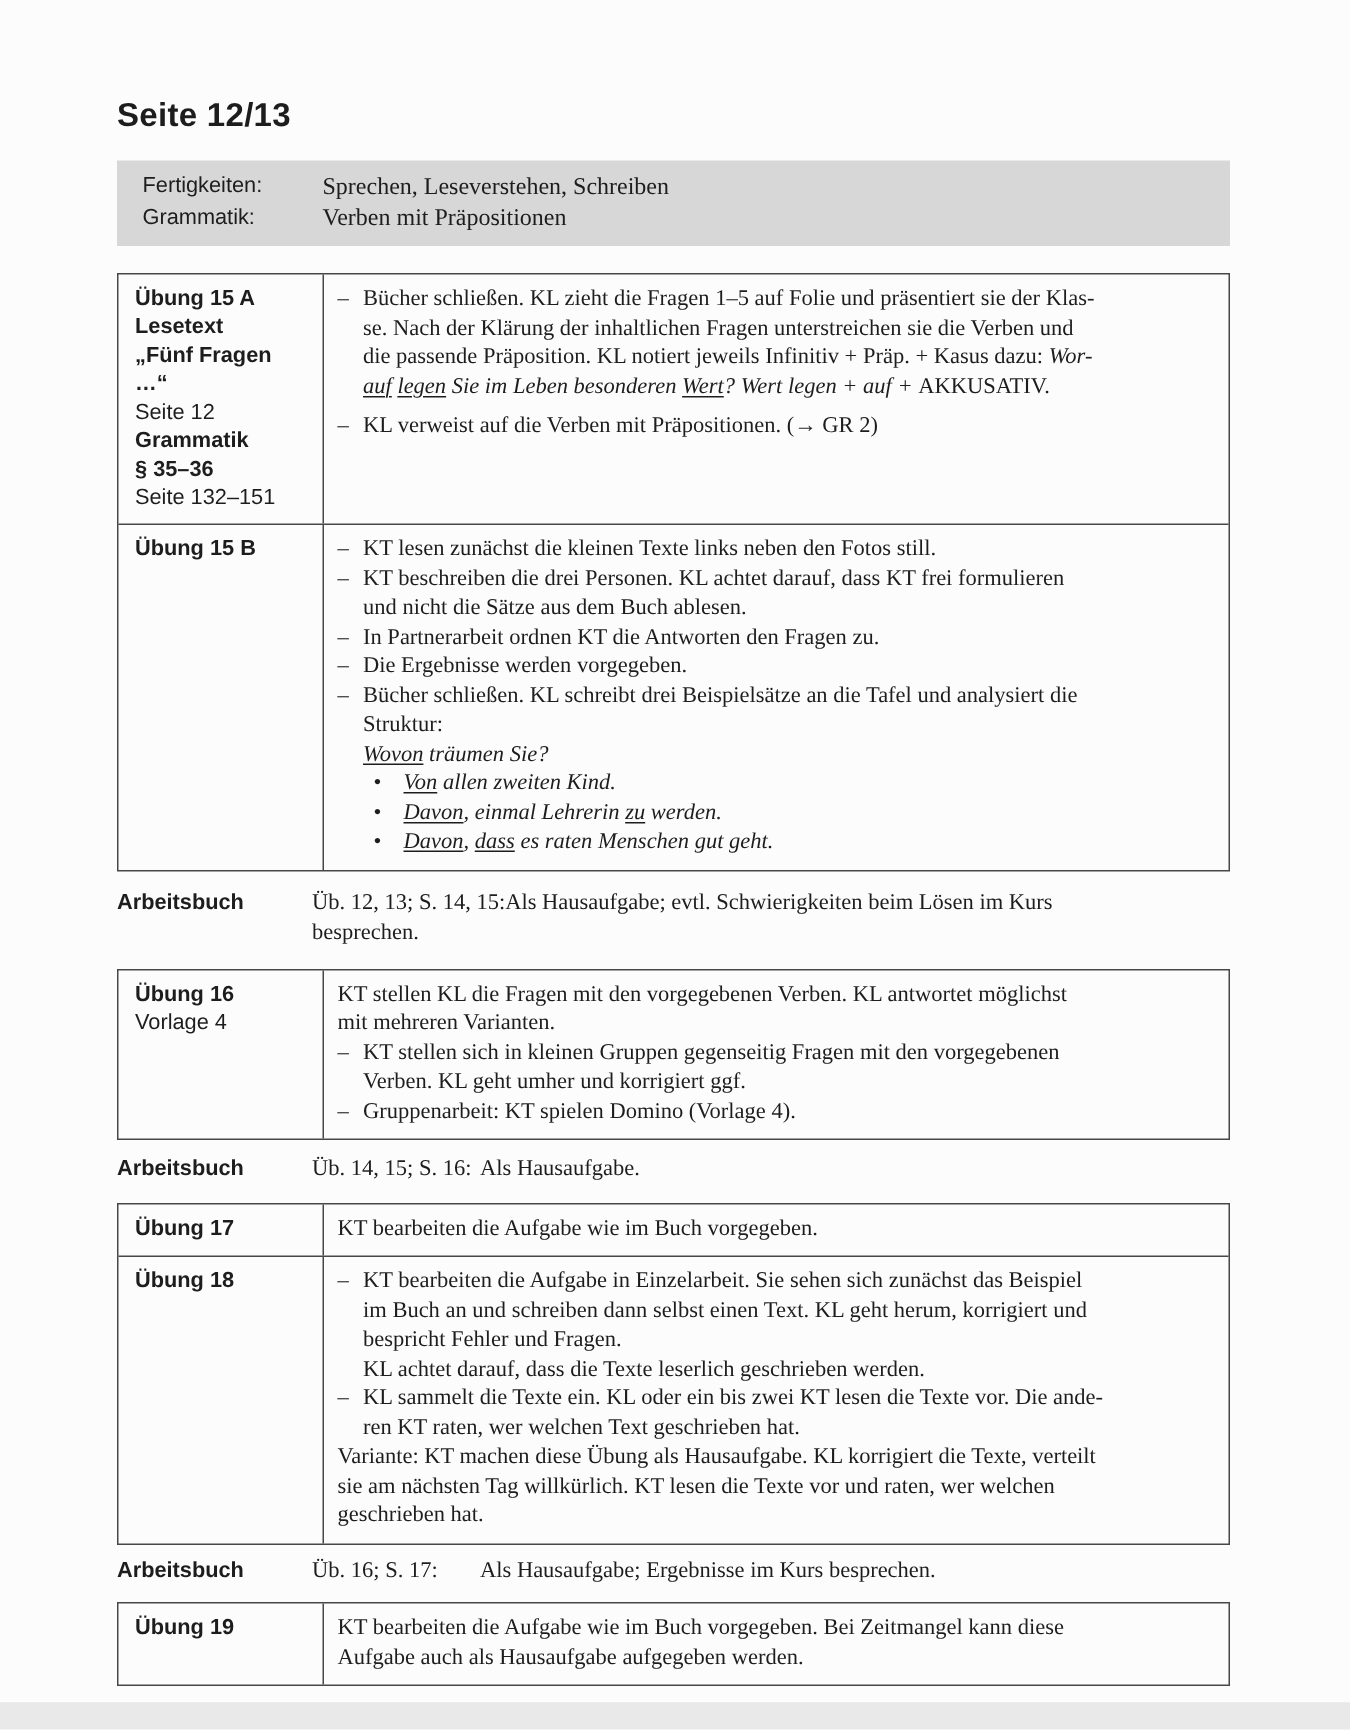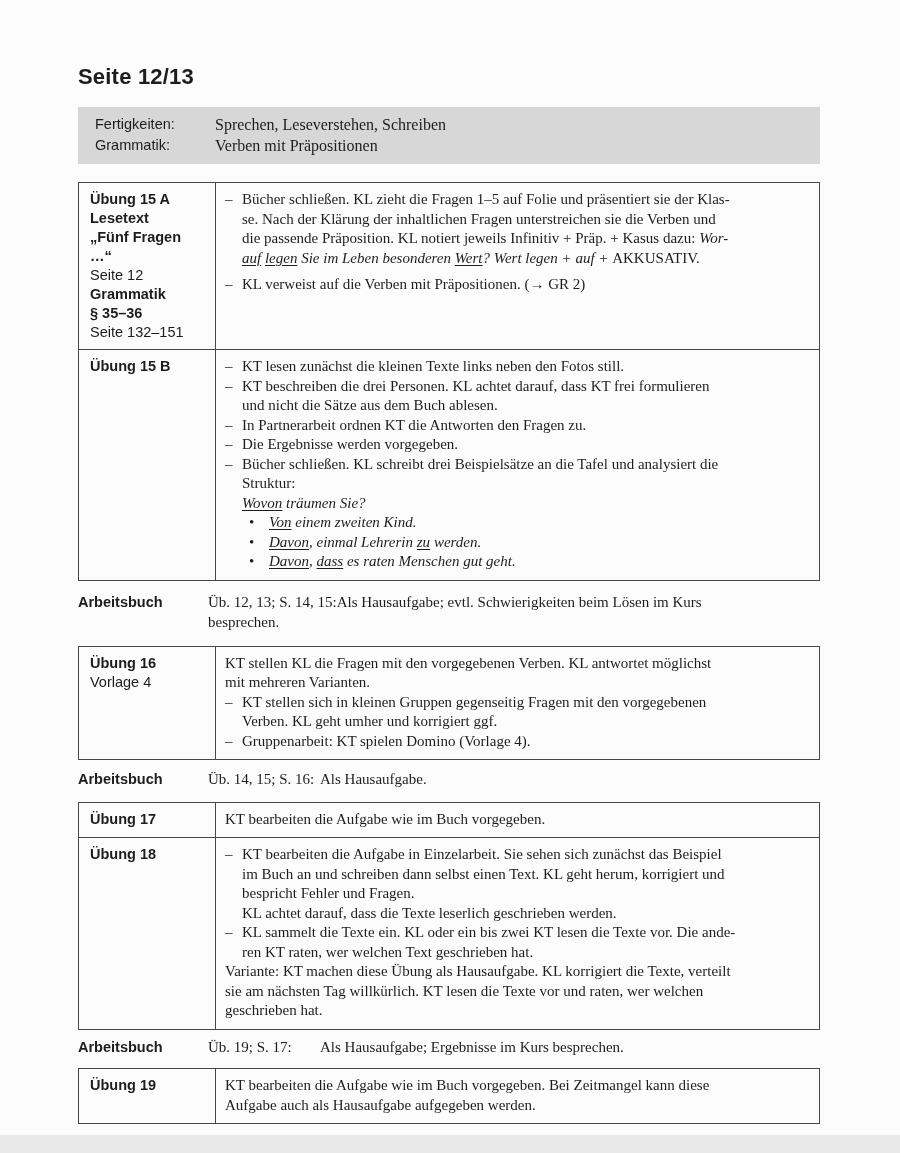--- a/index.html
+++ b/index.html
@@ -118,21 +118,21 @@
             <span class="btext"><span>Die Ergebnisse werden vorgegeben.</span></span>
           </div>
           <div class="li">
             <span class="marker">–</span>
             <span class="btext"><span>Bücher schließen. KL schreibt drei Beispielsätze an die Tafel und analysiert die
 Struktur:
 </span><span class="it ul">Wovon</span><span class="it"> träumen Sie?</span></span>
           </div>
           <div class="li dot">
             <span class="marker">•</span>
-            <span class="btext"><span class="it ul">Von</span><span class="it"> einem zweiten Kind.</span></span>
+            <span class="btext"><span class="it ul">Von</span><span class="it"> allen zweiten Kind.</span></span>
           </div>
           <div class="li dot">
             <span class="marker">•</span>
             <span class="btext"><span class="it ul">Davon</span><span class="it">, einmal Lehrerin </span><span class="it ul">zu</span><span class="it"> werden.</span></span>
           </div>
           <div class="li dot">
             <span class="marker">•</span>
             <span class="btext"><span class="it ul">Davon</span><span class="it">, </span><span class="it ul">dass</span><span class="it"> es raten Menschen gut geht.</span></span>
           </div>
         </div>
@@ -206,21 +206,21 @@
             <div class="btext"><span>Variante: KT machen diese Übung als Hausaufgabe. KL korrigiert die Texte, verteilt
 sie am nächsten Tag willkürlich. KT lesen die Texte vor und raten, wer welchen
 geschrieben hat.</span></div>
           </div>
         </div>
       </div>
     </div>
 
   <div class="ab-row ab-3">
     <div class="ab-label">Arbeitsbuch</div>
-    <div class="ab-text"><span class="ab-ref">Üb. 19; S. 17:</span><span>Als Hausaufgabe; Ergebnisse im Kurs besprechen.</span></div>
+    <div class="ab-text"><span class="ab-ref">Üb. 16; S. 17:</span><span>Als Hausaufgabe; Ergebnisse im Kurs besprechen.</span></div>
   </div>
 
   <div class="ex-table">
       <div class="ex-row">
         <div class="ex-label">
           <div class="lbl bd">Übung 19</div>
         </div>
         <div class="ex-content">
           <div class="para">
             <div class="btext"><span>KT bearbeiten die Aufgabe wie im Buch vorgegeben. Bei Zeitmangel kann diese

